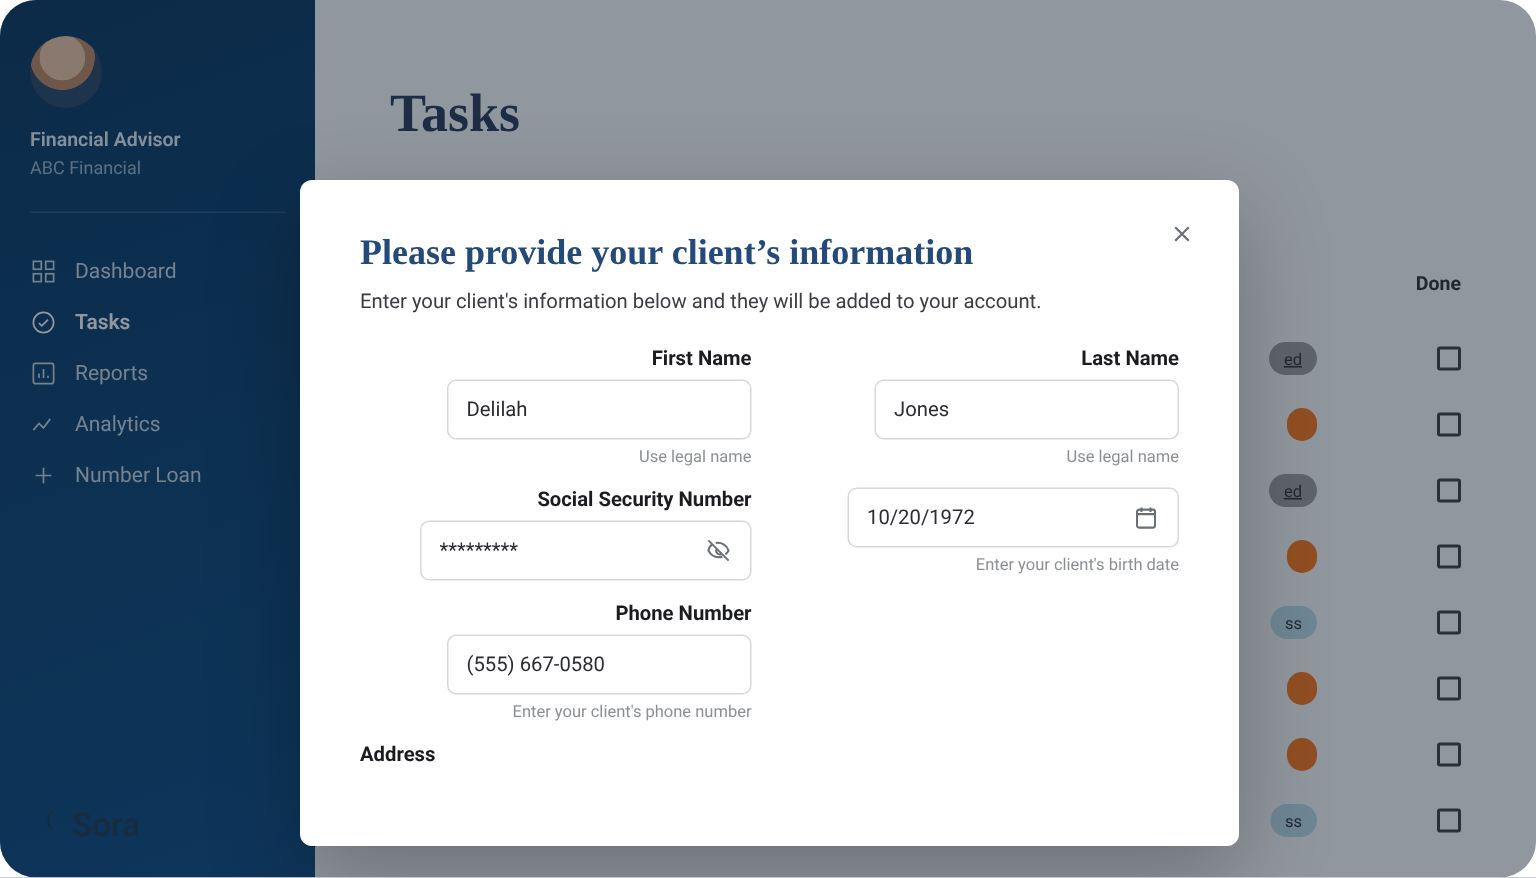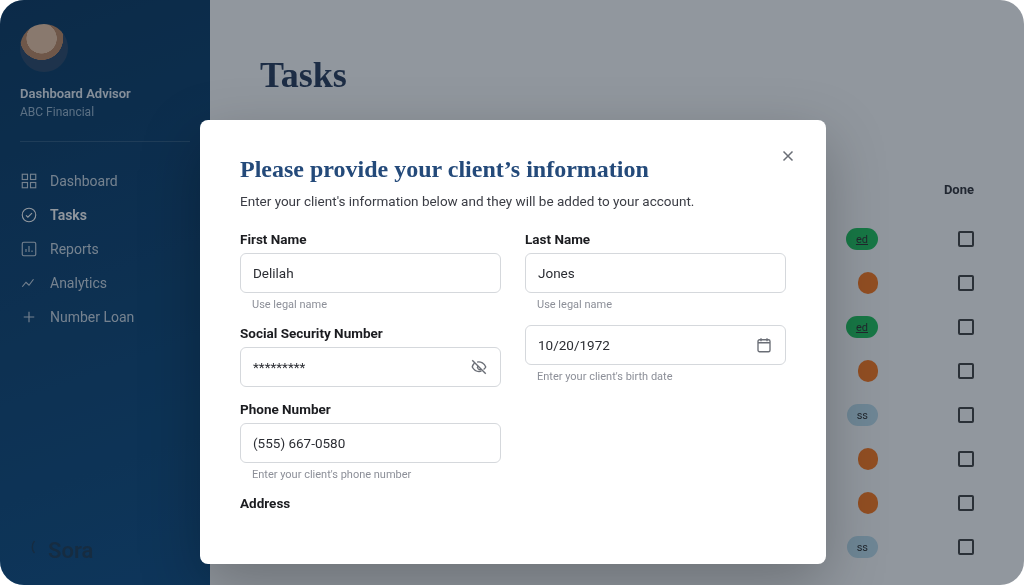--- a/index.html
+++ b/index.html
@@ -23,21 +23,21 @@
   .nav-icon { width: 18px; height: 18px; display: inline-flex; align-items: center; justify-content: center; }
   .nav-icon svg { width: 18px; height: 18px; stroke: currentColor; fill: none; stroke-width: 1.5; }
   .brand { position: absolute; left: 24px; bottom: 22px; font-size: 22px; font-weight: 600; color: #1f3c57; display: flex; align-items: flex-start; gap: 6px; }
   .brand svg { width: 18px; height: 18px; }
   .main { position: absolute; left: 210px; right: 0; top: 0; bottom: 0; padding: 54px 50px; }
   .page-title { font-family: Georgia, "Times New Roman", serif; font-size: 36px; color: #2c3f5e; }
   .done-header { position: absolute; right: 50px; top: 182px; font-size: 13px; font-weight: 700; color: #33343a; }
   .task-row { position: absolute; right: 50px; height: 42px; display: flex; align-items: center; gap: 80px; }
   .task-row .chip { height: 22px; border-radius: 11px; font-size: 11px; display: flex; align-items: center; padding: 0 10px; color: #333; }
   .task-row .checkbox { width: 16px; height: 16px; border: 2px solid #444; border-radius: 2px; }
-  .chip-yellow { background: #22c55e; text-decoration: underline; }
+  .chip-yellow { background: #a3a3a3; text-decoration: underline; }
   .chip-orange { background: #ff7a1e; }
   .chip-blue { background: #bfe0ef; }
   .overlay { position: absolute; inset: 0; background: rgba(10,25,40,0.45); }
   .modal {
     position: absolute; left: 200px; top: 120px; width: 626px; height: 444px;
     background: #fff; border-radius: 8px; padding: 36px 40px; overflow: hidden;
     box-shadow: 0 20px 60px rgba(0,0,0,0.25);
   }
   .modal-title { font-family: Georgia, "Times New Roman", serif; font-size: 24px; color: #244a7a; margin-bottom: 10px; }
   .modal-subtitle { font-size: 13.5px; color: #3b3d45; margin-bottom: 22px; }
@@ -47,31 +47,31 @@
   .field { display: flex; flex-direction: column; }
   .field-label { font-size: 13.5px; font-weight: 700; color: #1b1c20; margin-bottom: 6px; }
   .field-input {
     height: 40px; border: 1px solid #d5d8dc; border-radius: 6px; padding: 0 12px;
     font-size: 13.5px; color: #2b2d33; background: #fff; display: flex; align-items: center; justify-content: space-between;
   }
   .field-input input { border: none; outline: none; width: 100%; font-size: 13.5px; color: #2b2d33; background: transparent; }
   .helper { font-size: 11px; color: #8c8f98; margin-top: 5px; margin-left: 12px; }
   .inline-icon { color: #6a6e76; display: inline-flex; }
   .inline-icon svg { width: 18px; height: 18px; }
-  .span-half { grid-column: span 1; }
+  .span-half { grid-column: span 1; align-items: flex-end; }
   .span-full { grid-column: 1 / -1; }
 </style>
 </head>
 <body>
 
 <div class="app-frame">
 
   <aside class="sidebar">
     <div class="avatar"></div>
-    <div class="user-role">Dashboard Advisor</div>
+    <div class="user-role">Financial Advisor</div>
     <div class="user-company">ABC Financial</div>
     <hr class="sidebar-divider">
     <div class="nav-item">
       <span class="nav-icon">
         <svg viewBox="0 0 24 24">
             <rect x="3" y="3" width="7" height="7"></rect>
             <rect x="14" y="3" width="7" height="7"></rect>
             <rect x="14" y="14" width="7" height="7"></rect>
             <rect x="3" y="14" width="7" height="7"></rect>
           </svg>

